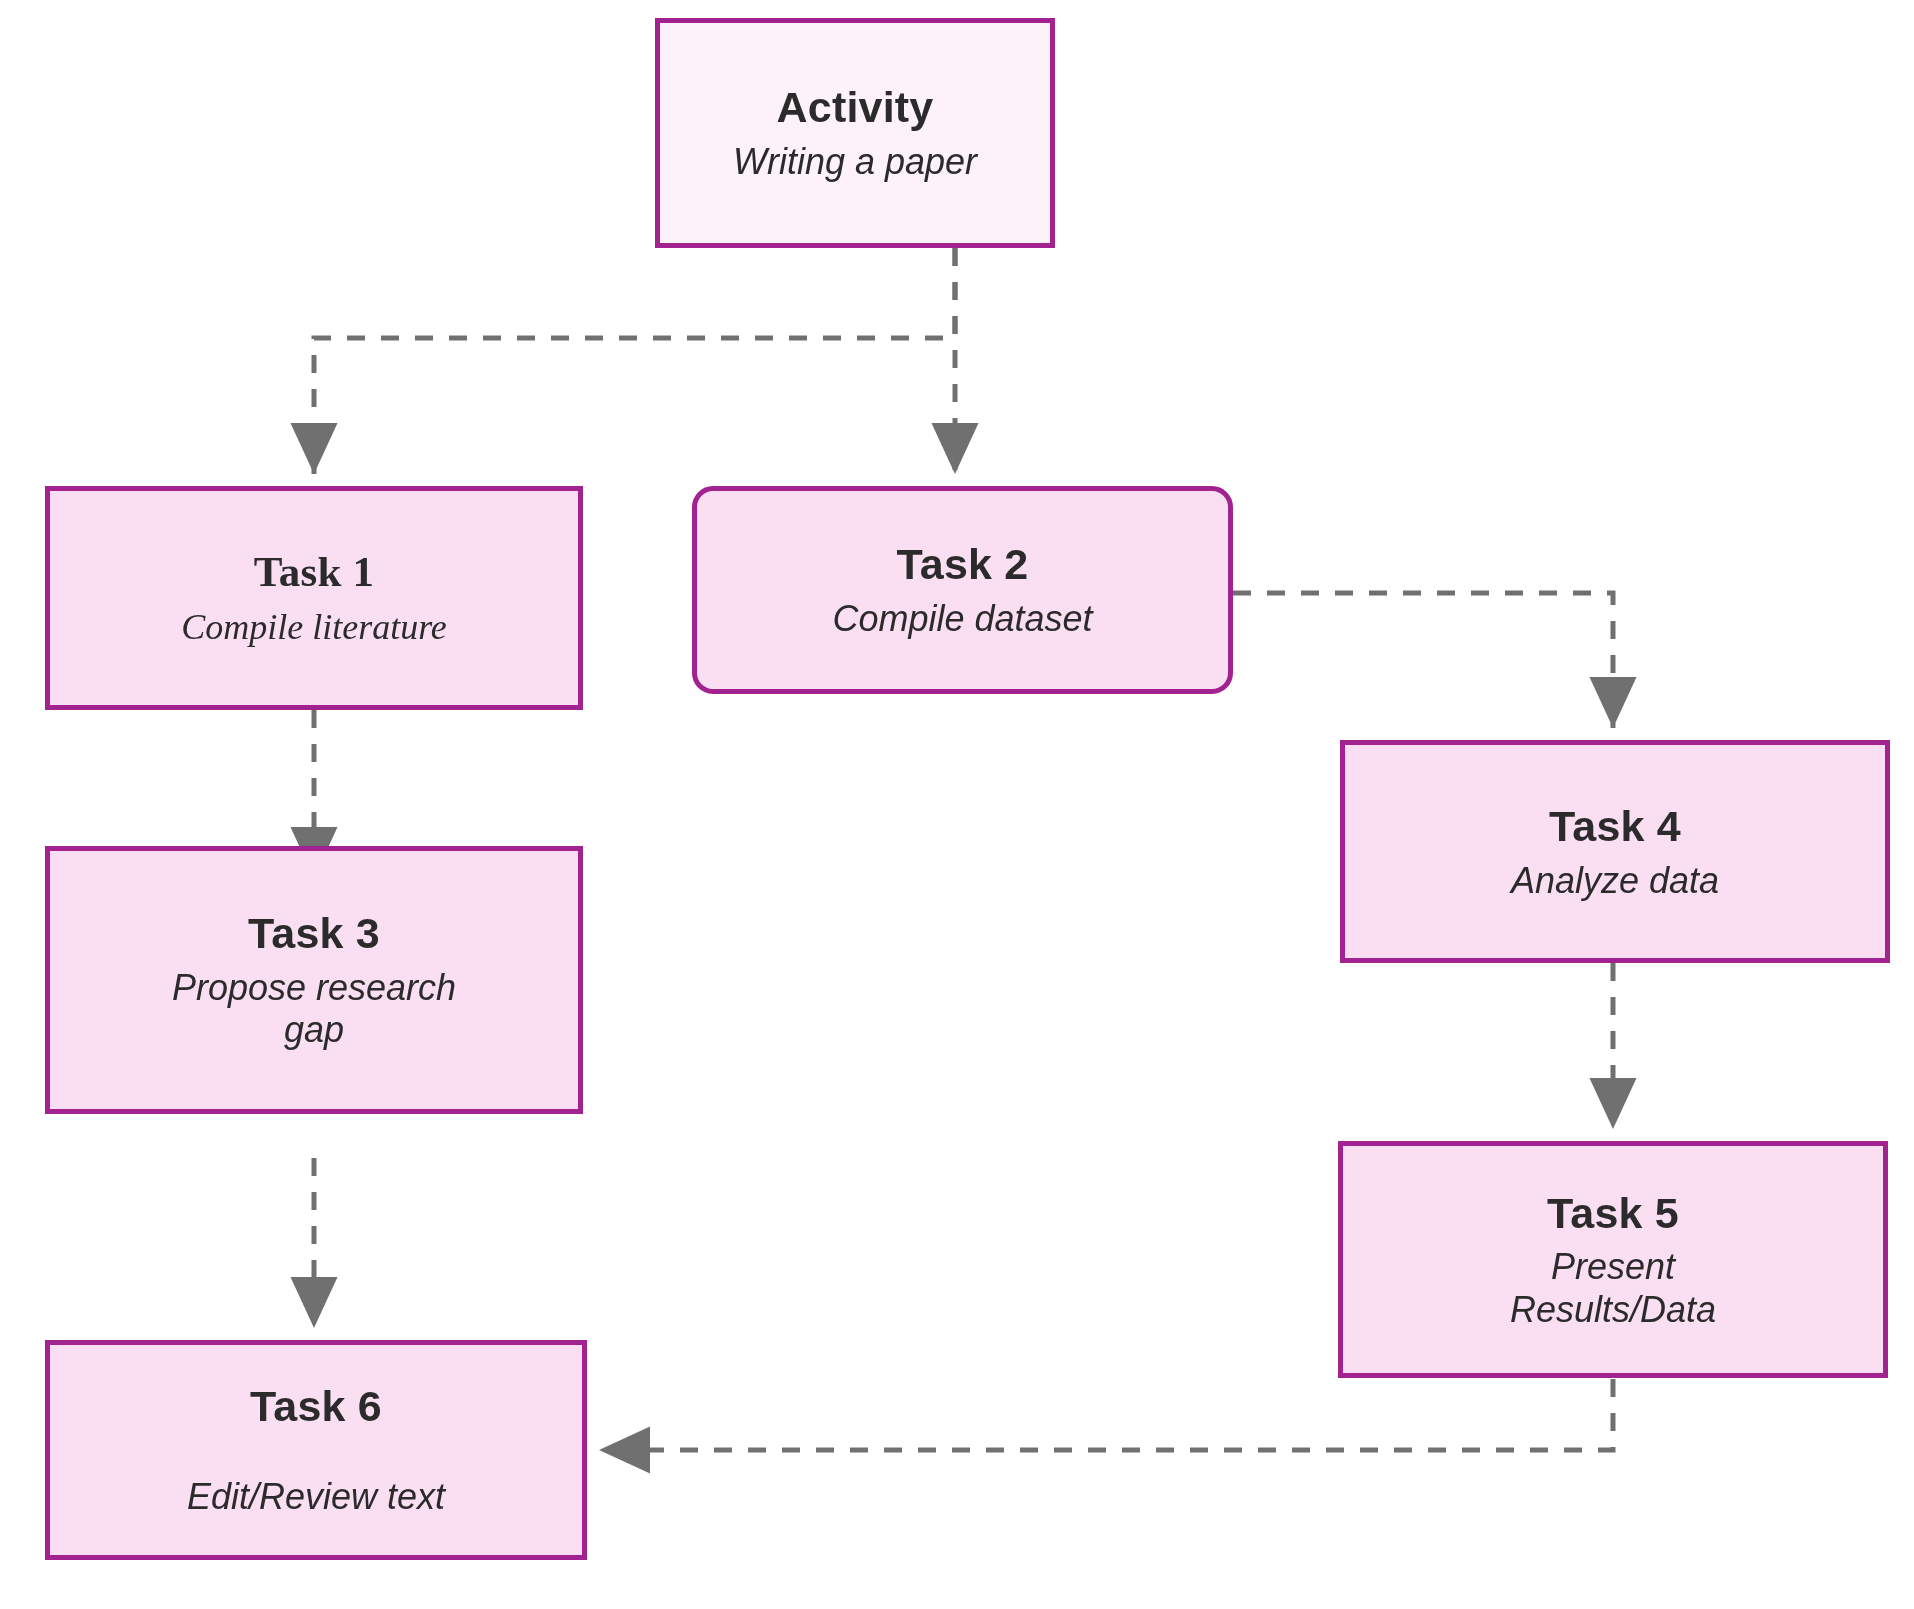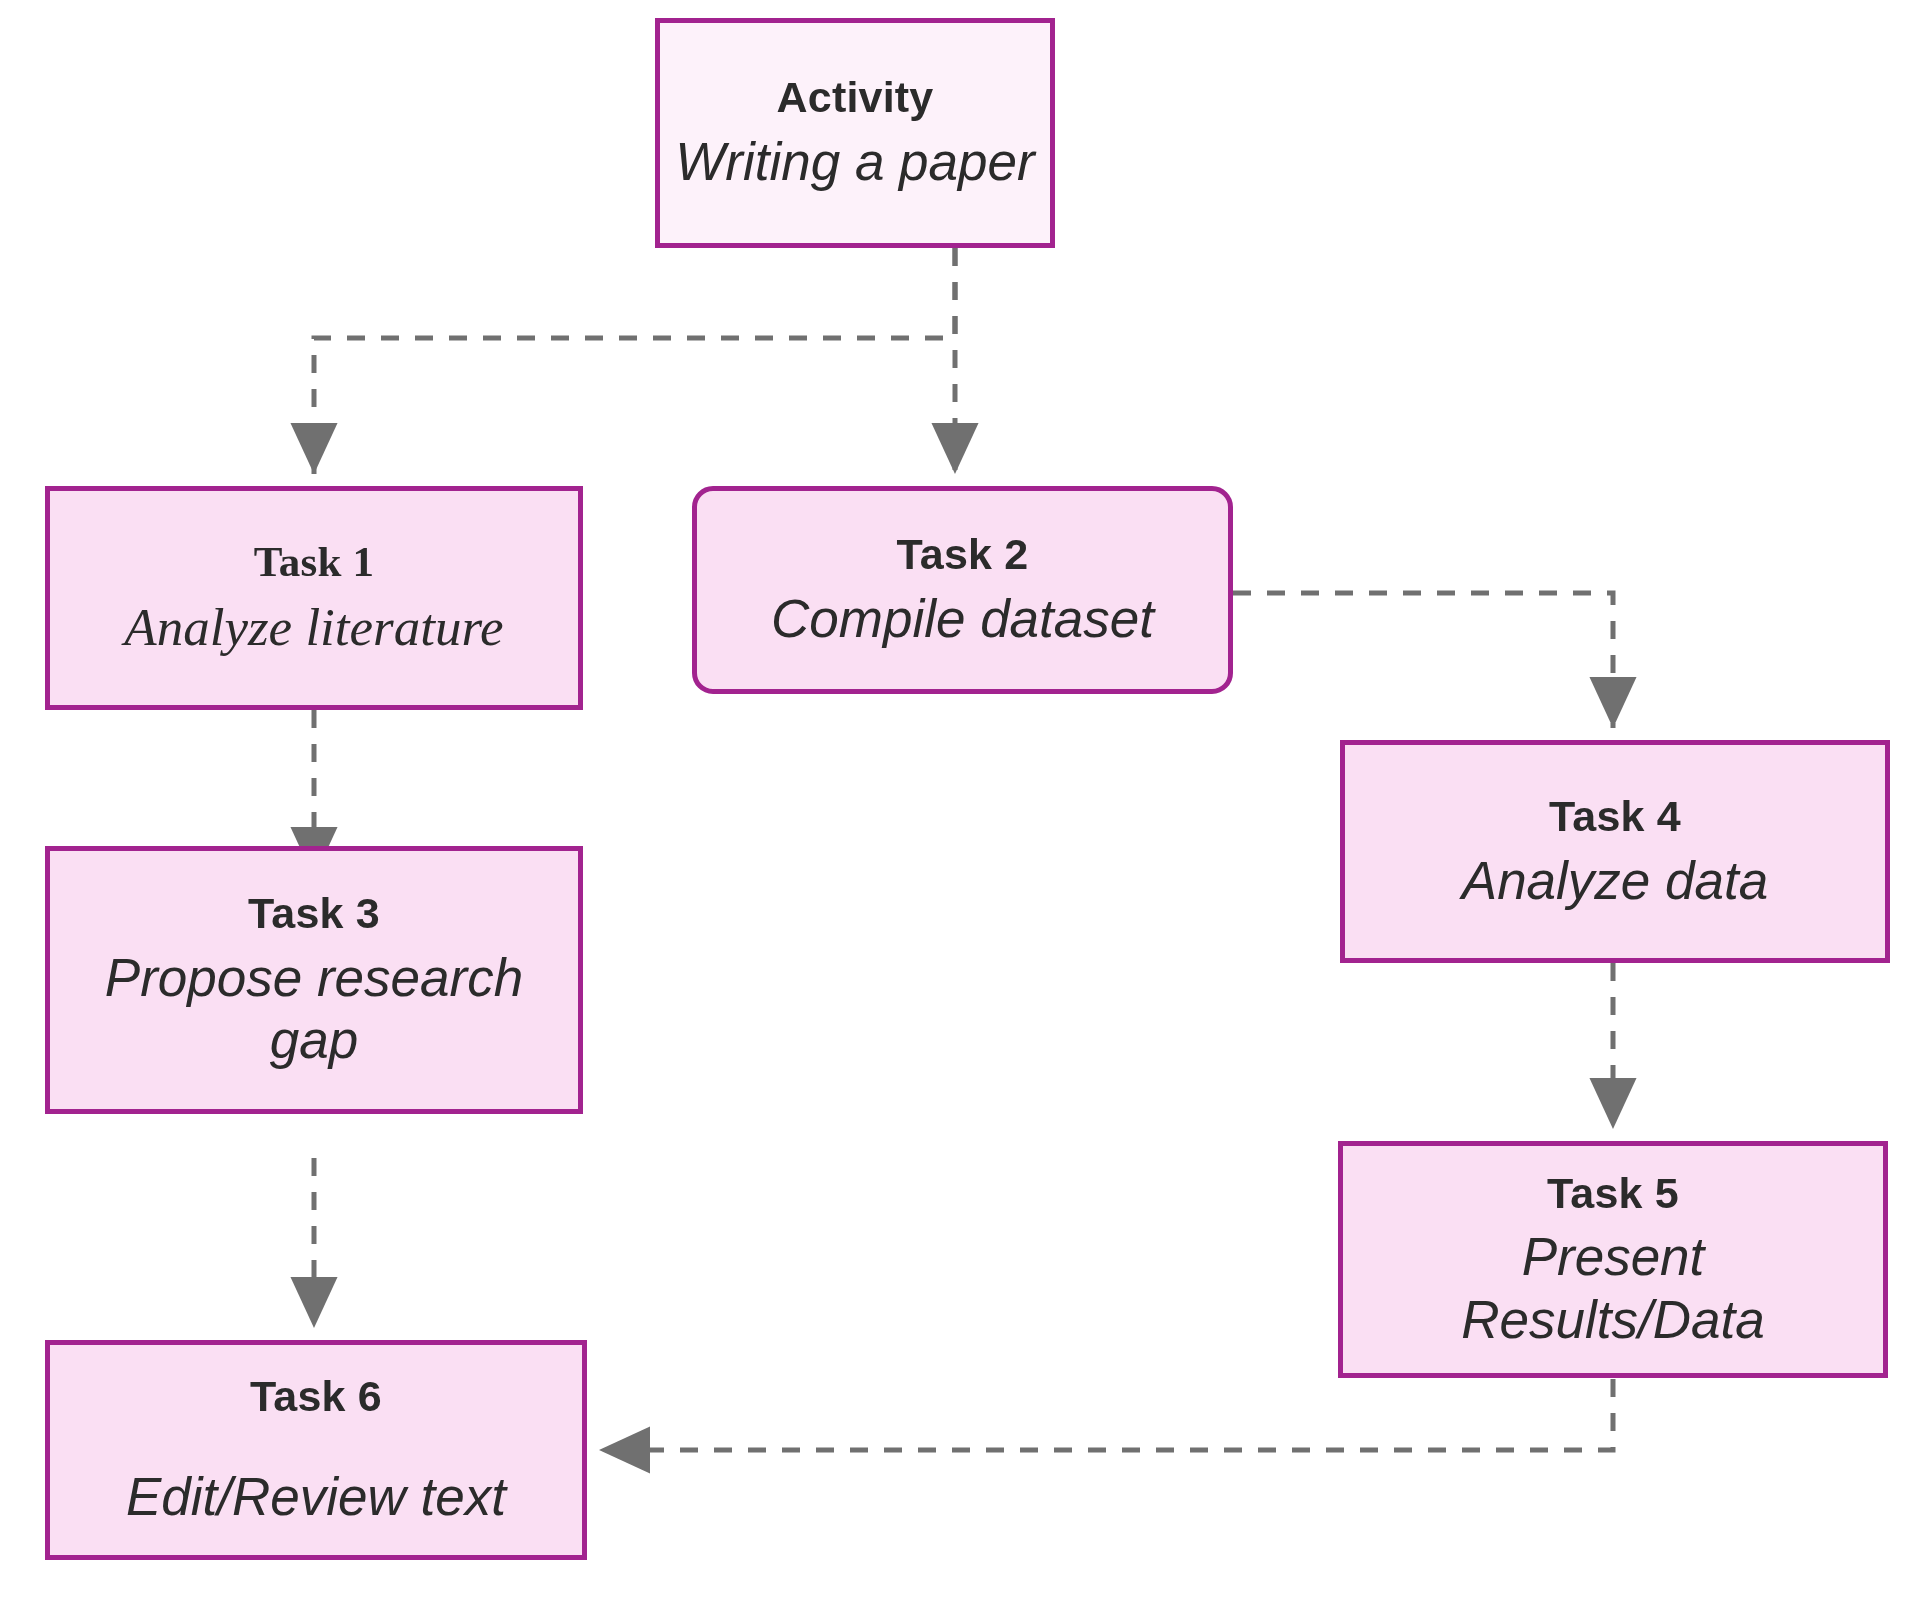--- a/index.html
+++ b/index.html
@@ -48,21 +48,21 @@
   }
   .node-title {
     font-weight: bold;
     font-size: 43px;
     letter-spacing: 0.2px;
     margin: 0;
     padding: 0 10px;
   }
   .node-subtitle {
     font-style: italic;
-    font-size: 53px;
+    font-size: 36px;
     font-weight: normal;
     margin: 8px 0 0 0;
     padding: 0 14px;
     white-space: pre-line;
   }
 
   
   #node-activity { left: 655px;  top: 18px;   width: 400px; height: 230px; }
   #node-task1    { left: 45px;   top: 486px;  width: 538px; height: 224px; font-family: Liberation Serif, serif; }
   #node-task2    { left: 692px;  top: 486px;  width: 541px; height: 208px; border-radius: 21px; }
@@ -104,21 +104,21 @@
     </g>
   </svg>
 
   <div class="node activity" id="node-activity">
     <div class="node-title">Activity</div>
     <div class="node-subtitle">Writing a paper</div>
   </div>
 
   <div class="node task" id="node-task1">
     <div class="node-title">Task 1</div>
-    <div class="node-subtitle">Analyze literature</div>
+    <div class="node-subtitle">Compile literature</div>
   </div>
 
   <div class="node task" id="node-task2">
     <div class="node-title">Task 2</div>
     <div class="node-subtitle">Compile dataset</div>
   </div>
 
   <div class="node task" id="node-task3">
     <div class="node-title">Task 3</div>
     <div class="node-subtitle">Propose research

